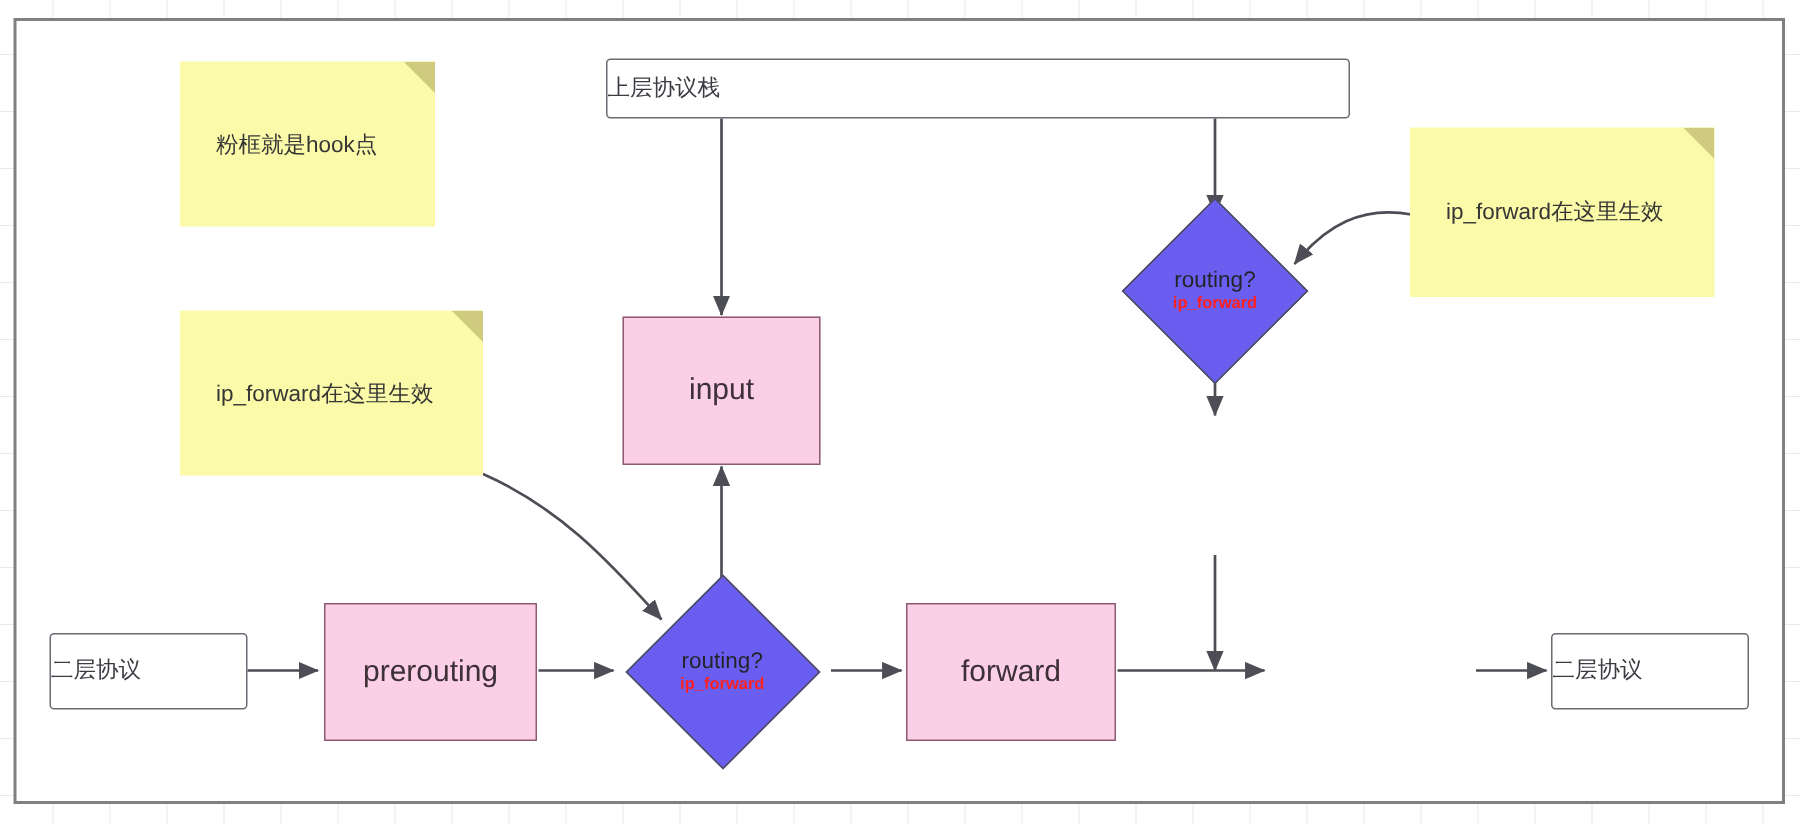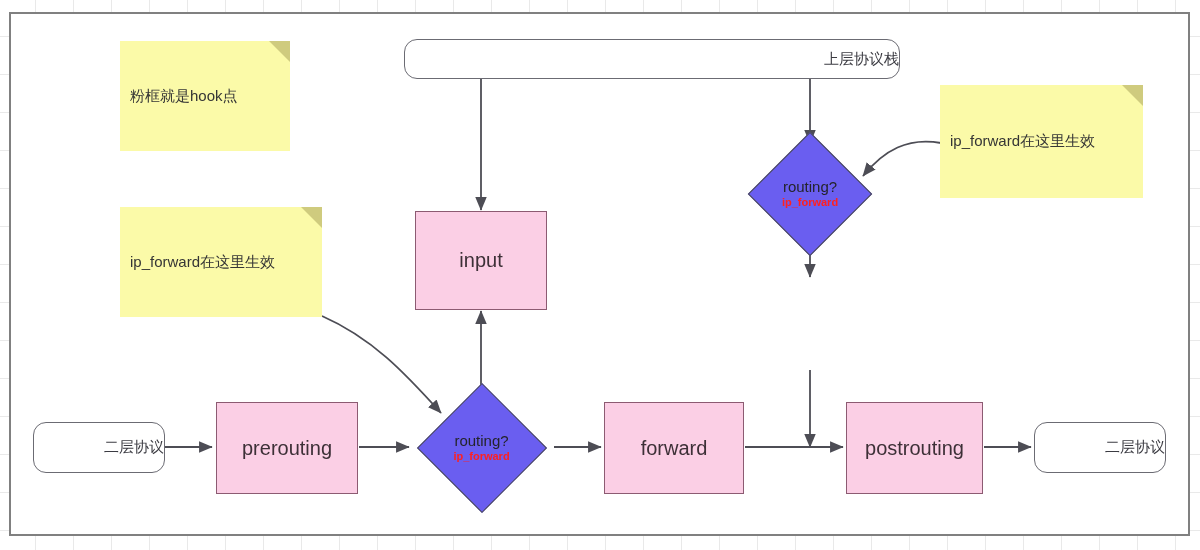--- a/index.html
+++ b/index.html
@@ -48,24 +48,24 @@
     text-align: center;
     pointer-events: none;
   }
 
   
   .term-box {
     position: absolute;
     box-sizing: border-box;
     background: #ffffff;
     border: 1.6px solid #6b6b73;
-    border-radius: 13px;
-    display: flex;
-    align-items: center;
-    justify-content: flex-end;
+    border-radius: 3px;
+    display: flex;
+    align-items: center;
+    justify-content: flex-start;
   }
   .term-box .node-label { font-size: 15px; color: #3b3b42; }
 
   
   .hook-box {
     position: absolute;
     box-sizing: border-box;
     background: #fbcfe5;
     border: 1.6px solid #8c5b72;
     display: flex;
@@ -105,21 +105,21 @@
     color: #ff2020;
   }
 
   
   .sticky {
     position: absolute;
     box-sizing: border-box;
     background: #fbfaa8;
     display: flex;
     align-items: center;
-    padding-left: 10px;
+    padding-left: 24px;
   }
   .sticky .sticky-text {
     font-size: 15px;
     color: #353535;
   }
   .sticky .fold {
     position: absolute;
     top: 0;
     right: 0;
     width: 21px;
@@ -193,23 +193,20 @@
 
 
   <div class="hook-box" style="left:604px; top:402px; width:140px; height:92px;">
     <span class="node-label">forward</span>
   </div>
 
   <div class="hook-box" style="left:216px; top:402px; width:142px; height:92px;">
     <span class="node-label">prerouting</span>
   </div>
 
-  <div class="hook-box" style="left:846px; top:402px; width:137px; height:92px;">
-    <span class="node-label">postrouting</span>
-  </div>
 
   <div class="term-box" style="left:33px; top:422px; width:132px; height:51px;">
     <span class="node-label">二层协议</span>
   </div>
 
   <div class="term-box" style="left:1034px; top:422px; width:132px; height:51px;">
     <span class="node-label">二层协议</span>
   </div>
 
   <div class="diamond-wrap" style="left:745px; top:150px; width:130px; height:88px;">

